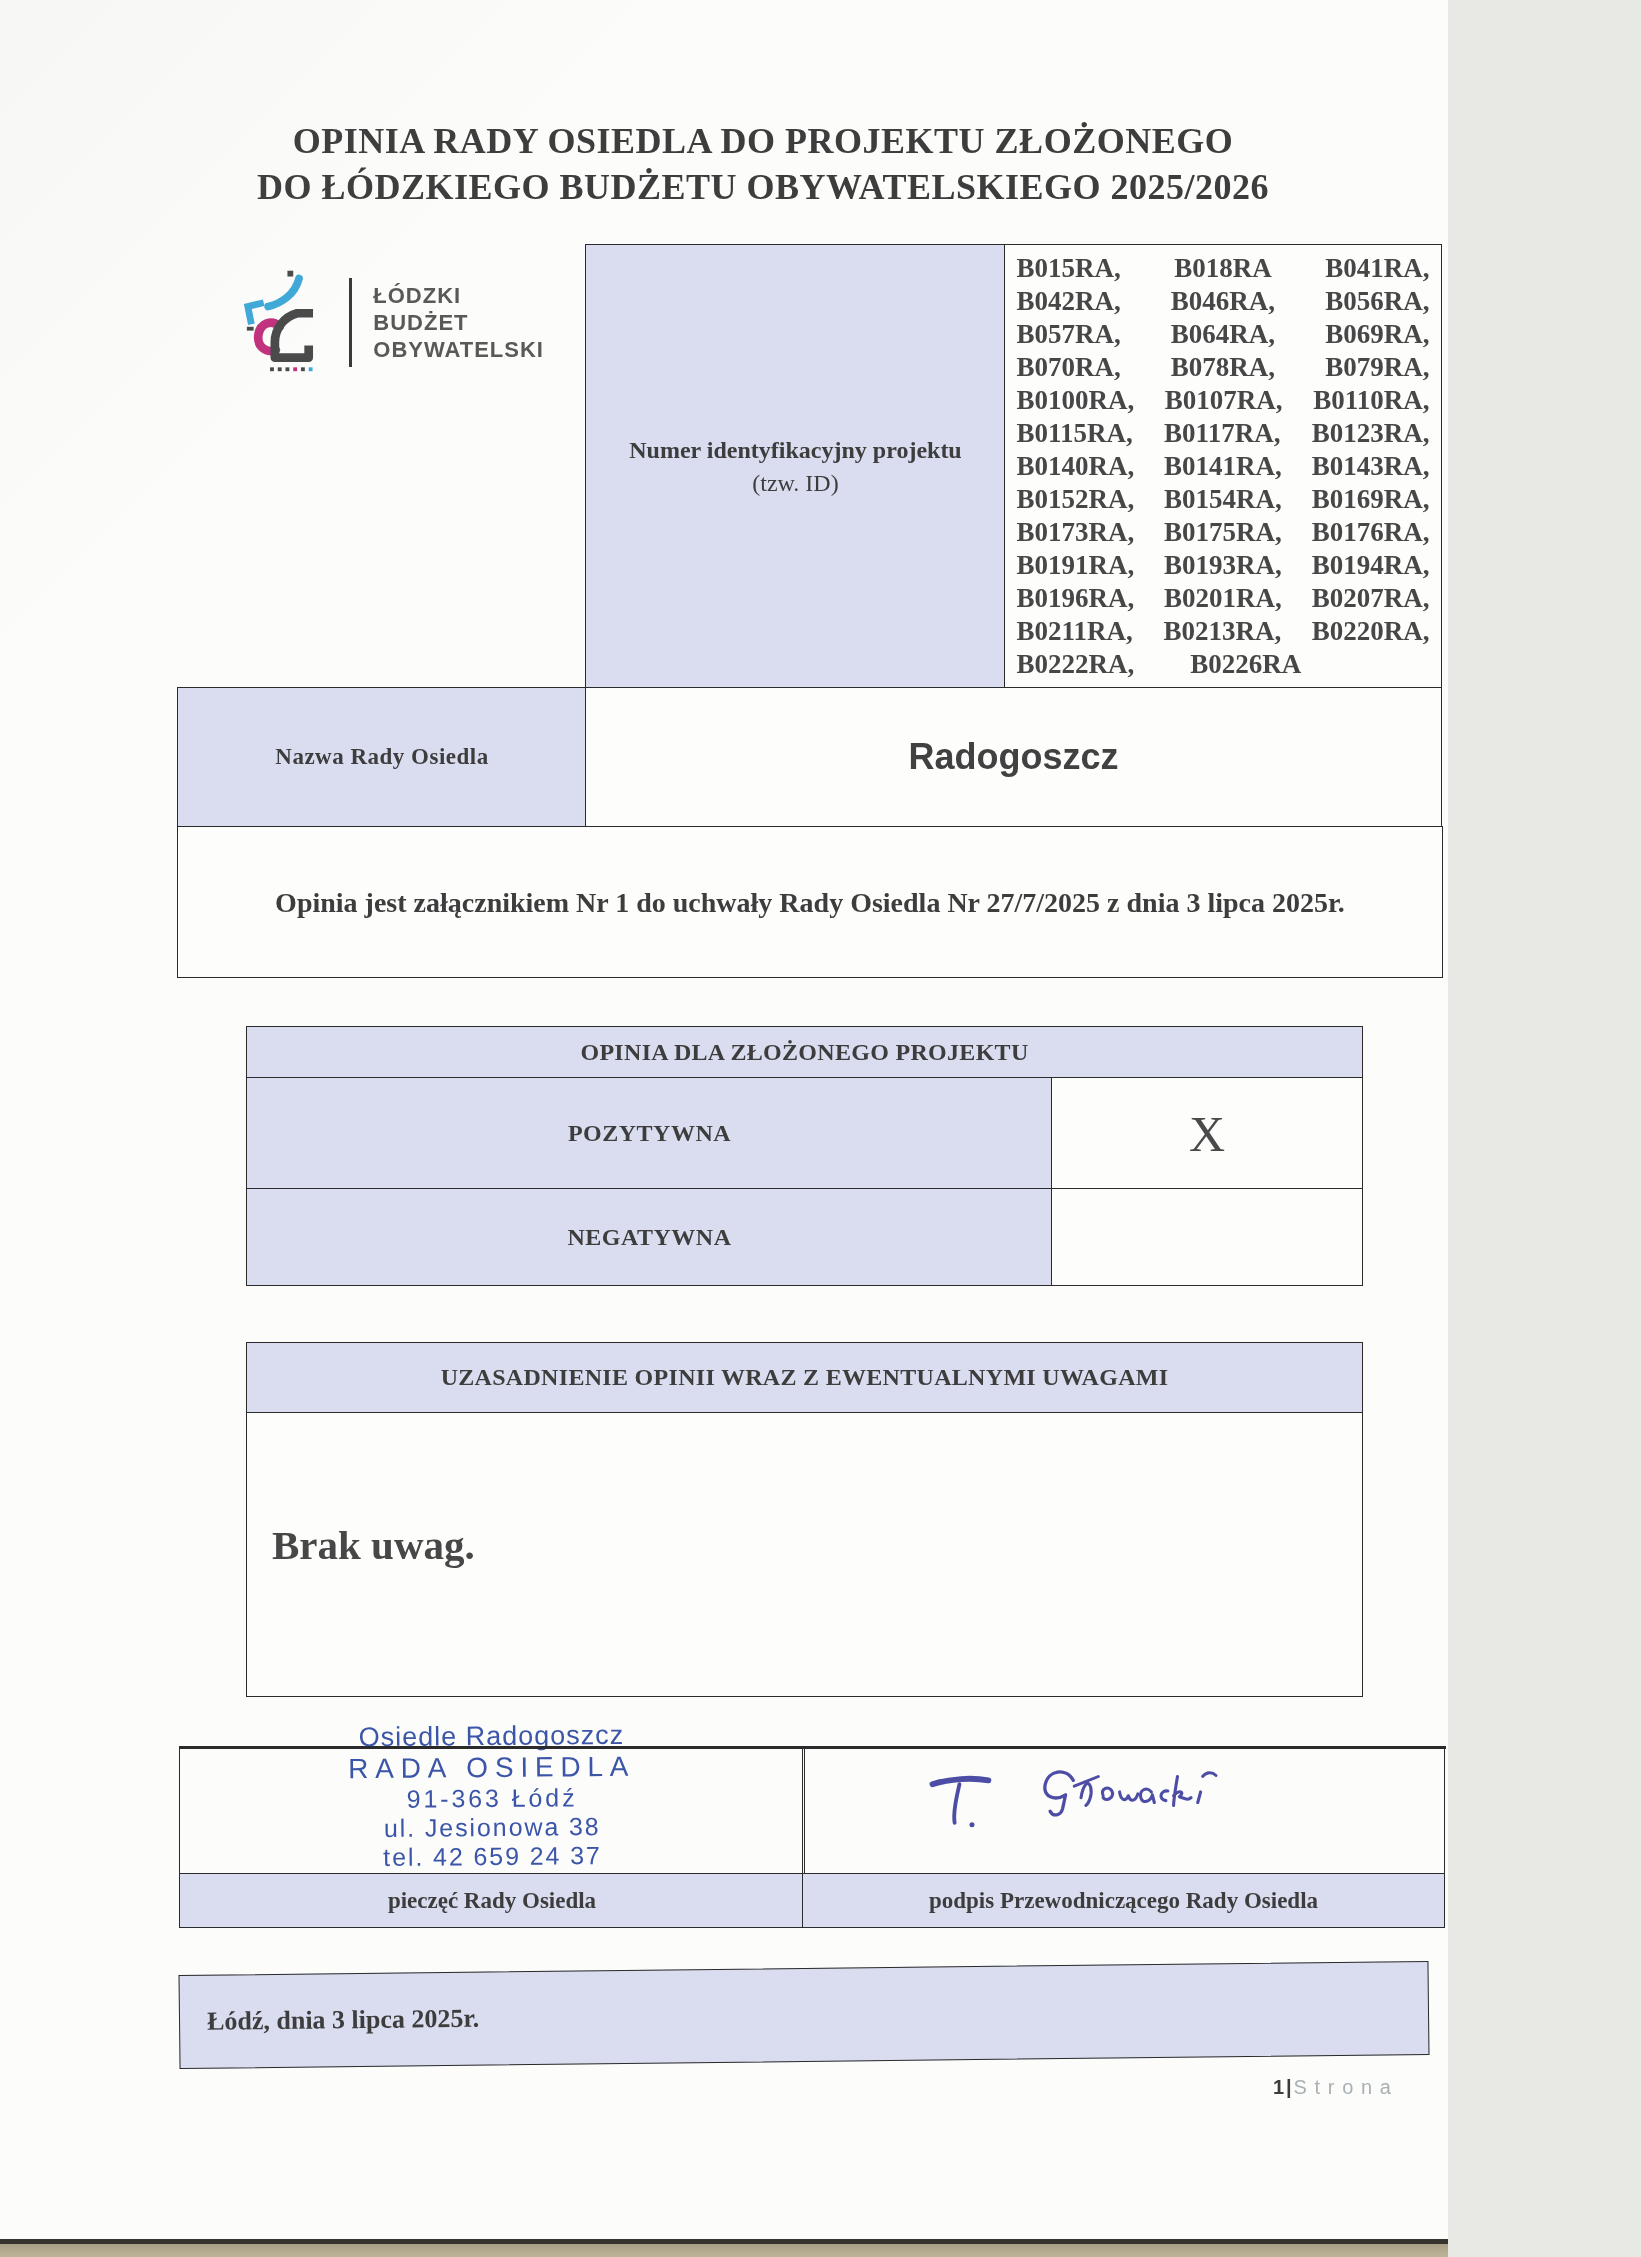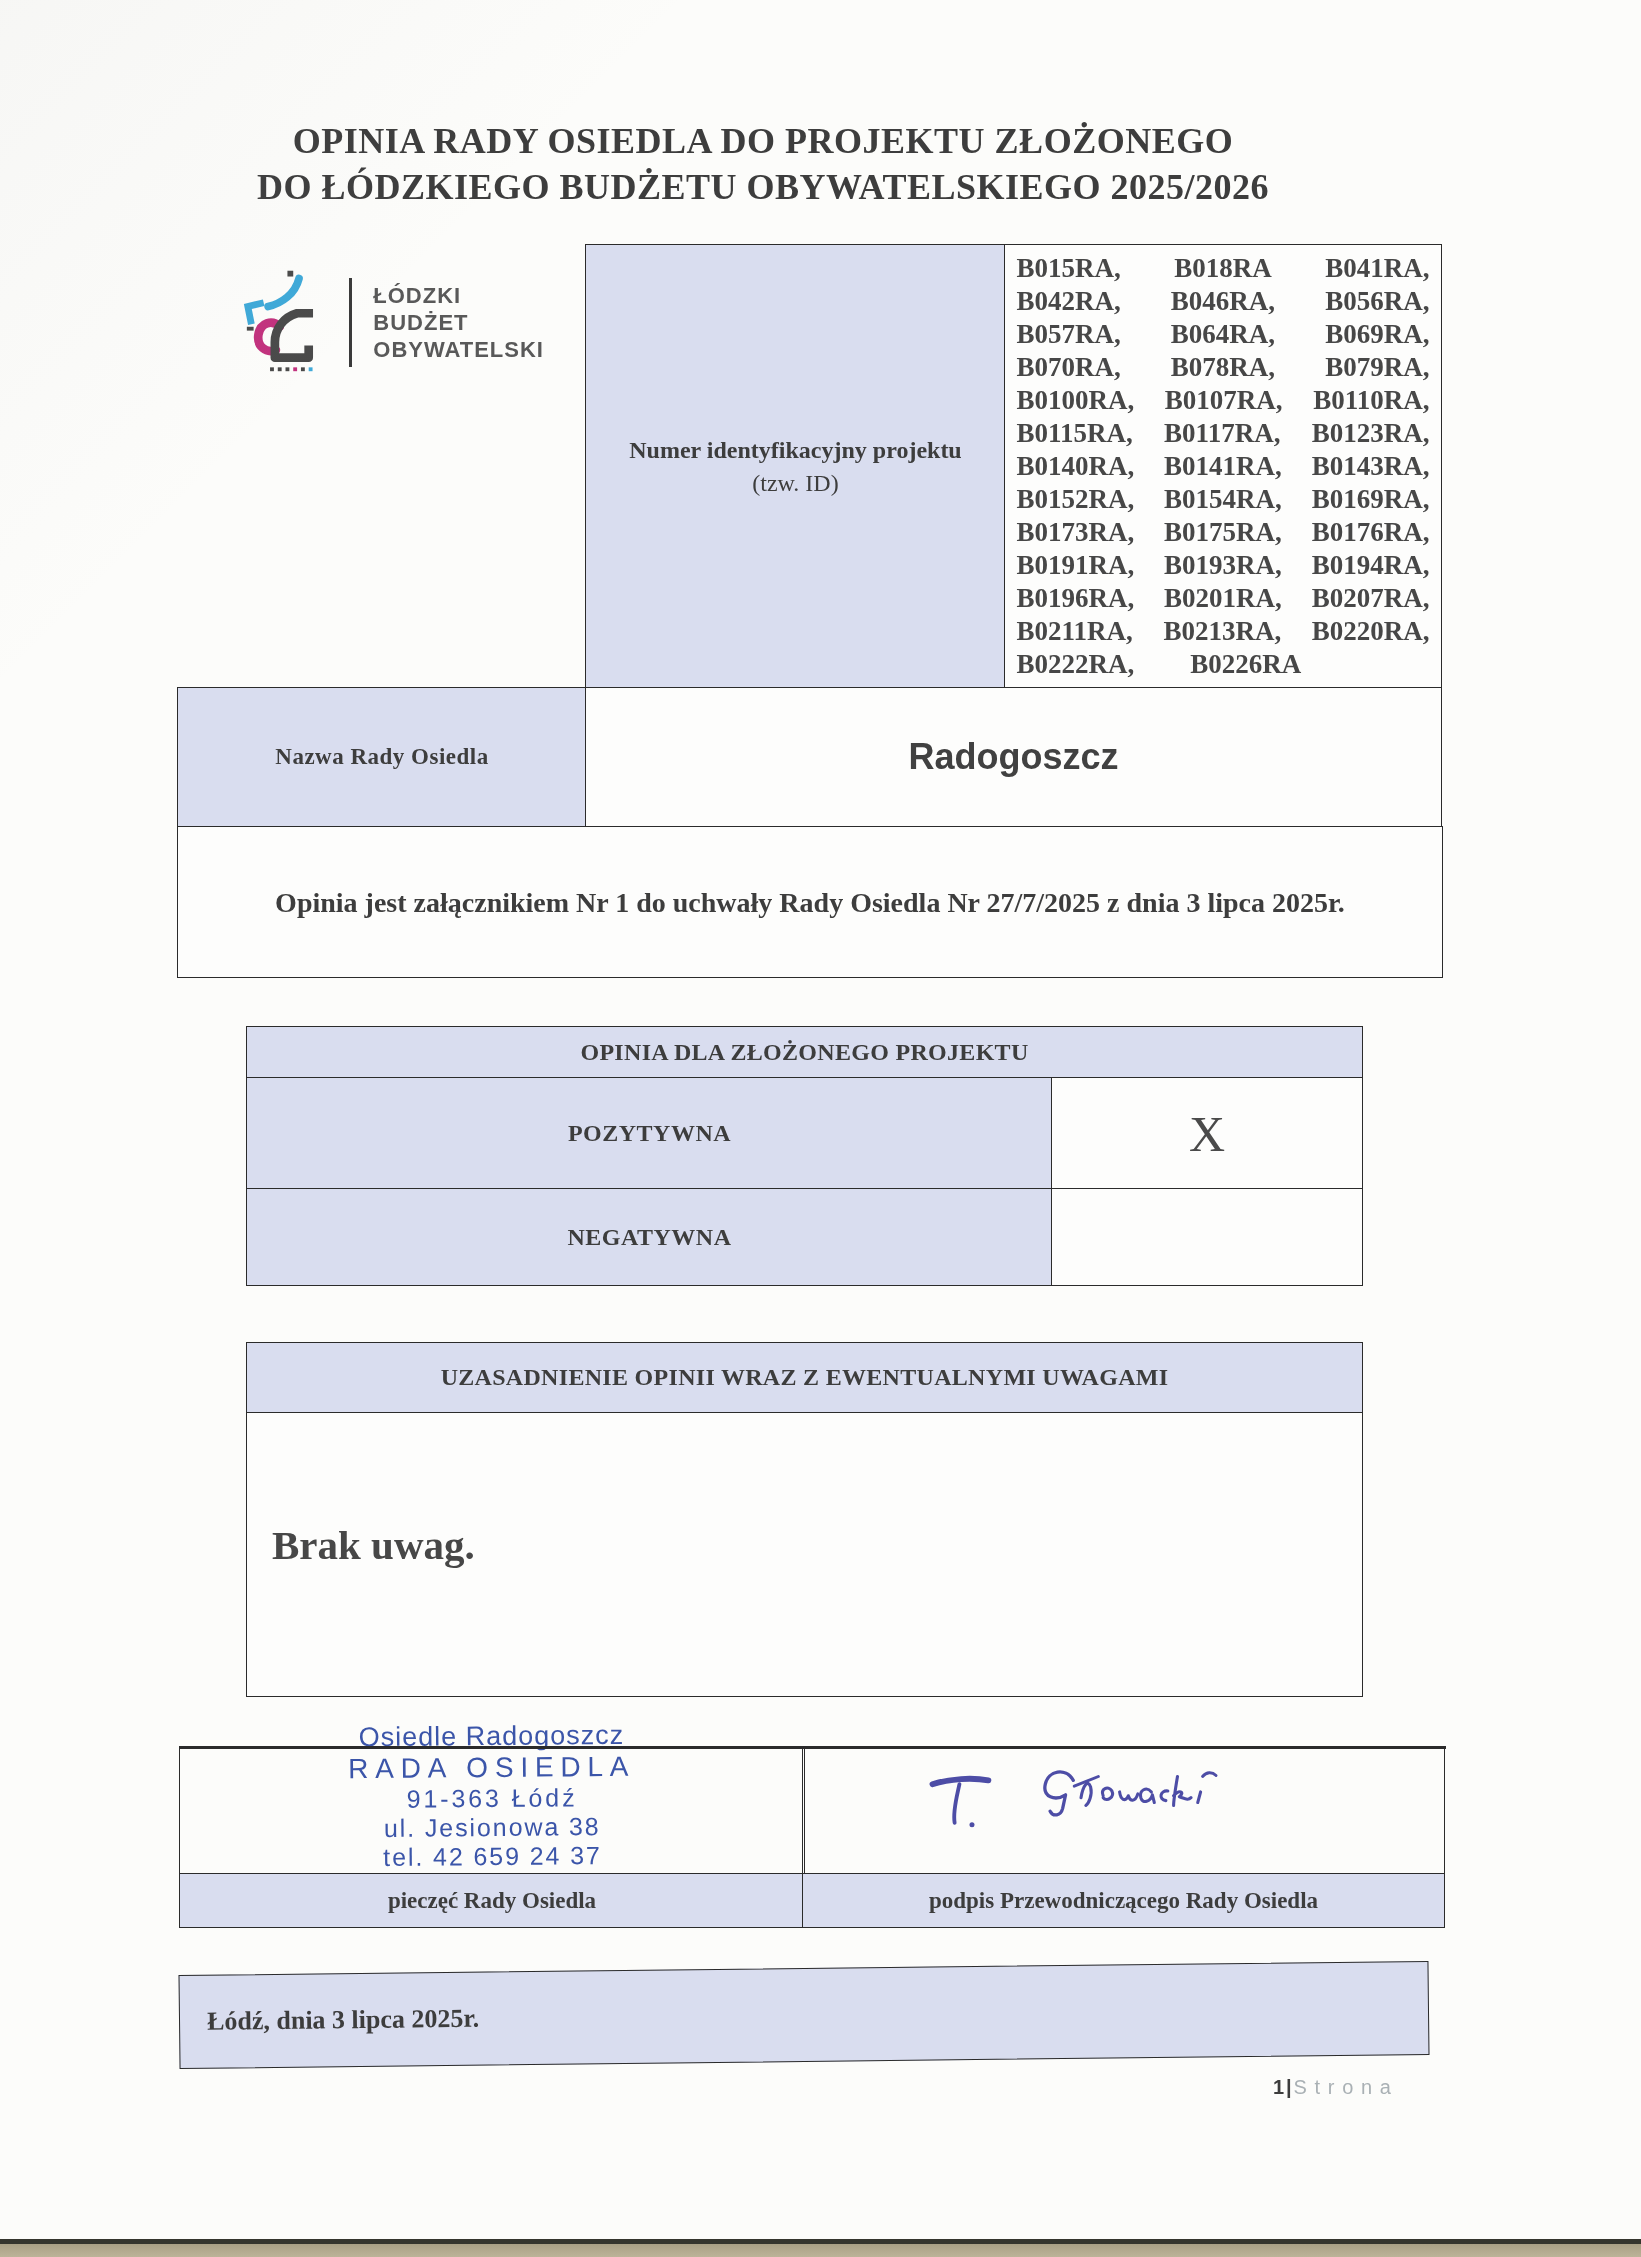--- a/index.html
+++ b/index.html
@@ -4,21 +4,21 @@
 <style>
   :root{
     --border:#2b2b2b;
     --cellbg:#d9ddef;
     --ink:#3d3d3d;
     --stamp:#3b55a9;
     --sig:#4d4da6;
   }
   html,body{margin:0;padding:0;}
   body{width:1641px;height:2257px;background:#e8e8e4;font-family:"Liberation Serif","DejaVu Serif",serif;}
-  #page{position:relative;width:1641px;height:2257px;background:#fcfcfa;overflow:hidden;}
+  #page{position:relative;width:1448px;height:2257px;background:#fcfcfa;overflow:hidden;}
 
   .cell{position:absolute;box-sizing:border-box;border:1.9px solid var(--border);}
   .lav{background:var(--cellbg);}
   .center{display:flex;align-items:center;justify-content:center;}
 
   
   .doc-title{position:absolute;top:118px;left:0;width:1526px;text-align:center;
     font-weight:bold;font-size:36px;line-height:46px;color:var(--ink);letter-spacing:0.5px;}
 
   

